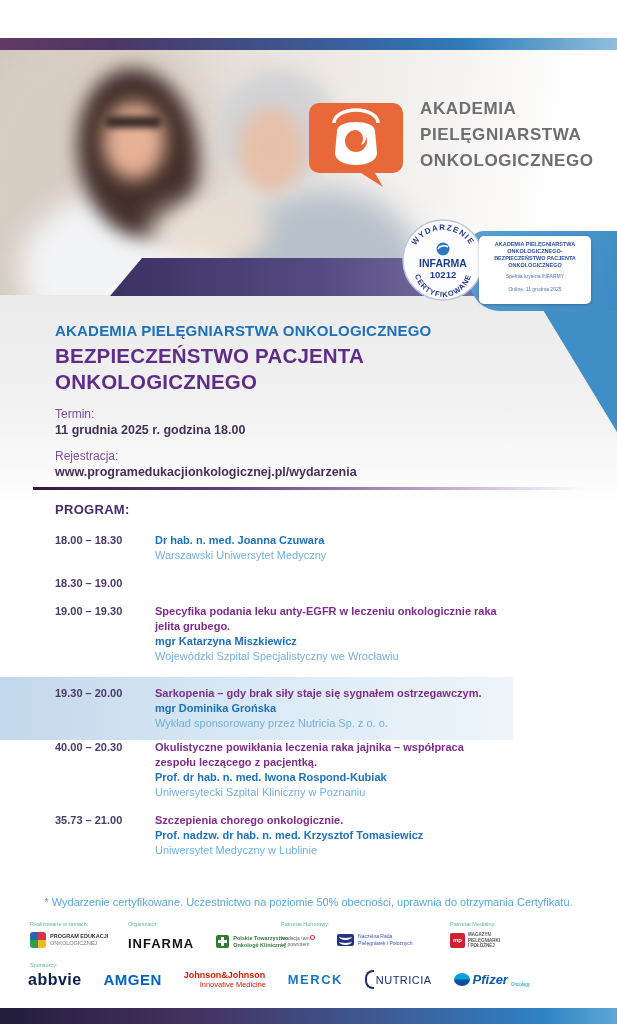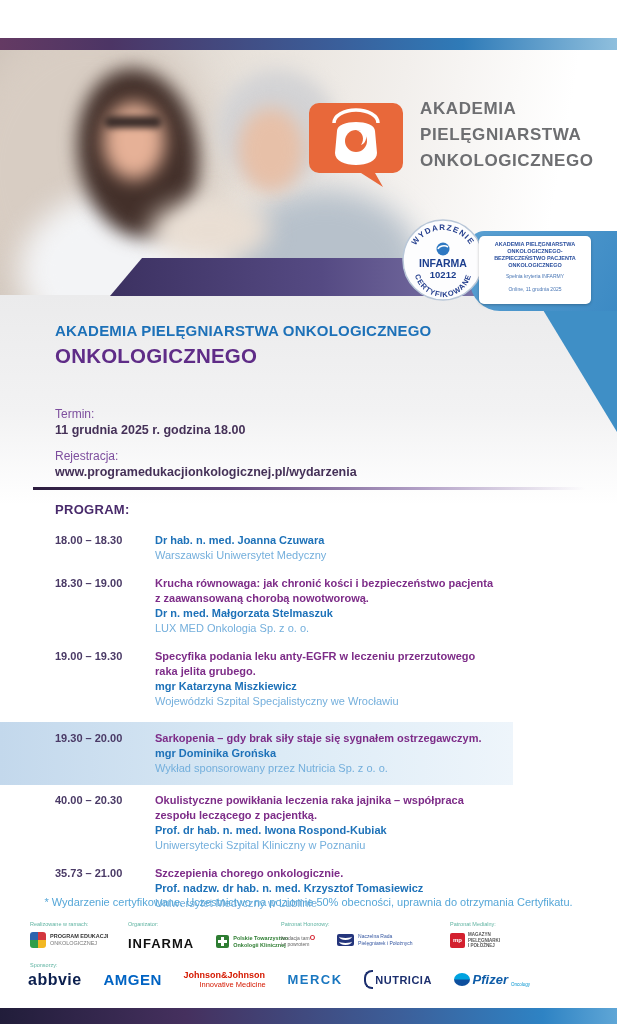--- a/index.html
+++ b/index.html
@@ -56,21 +56,21 @@
   .lbl-termin{top:407px;} .val-termin{top:423px;}
   .lbl-rej{top:449px;} .val-rej{top:465px;text-decoration:none;cursor:pointer;}
   .divider{position:absolute;left:33px;top:487px;width:552px;height:3px;z-index:5;
     background:linear-gradient(90deg,#2c1d3f 0%,#5d4279 35%,#b2a0c6 70%,rgba(205,193,218,0) 100%);}
   .prog-heading{position:absolute;left:55px;top:502px;z-index:5;
     color:#482a6b;font-size:13px;font-weight:700;letter-spacing:.3px;}
   
   .program{position:absolute;left:0;top:533px;width:513px;z-index:5;}
   .prog-item{display:flex;padding:0 14px 0 55px;margin-bottom:13px;}
   .prog-item.highlight{background:linear-gradient(90deg,#c3d8ec 0%,#dcebf6 55%,#eef5fb 100%);
-    padding-top:9px;padding-bottom:9px;margin-bottom:8px;}
+    padding-top:9px;padding-bottom:9px;margin-bottom:0;}
   .prog-time{width:100px;flex:none;color:#4a3a66;font-size:11px;font-weight:700;line-height:15px;}
   .prog-body{flex:1;}
   .prog-title{color:#7d2c88;font-size:11px;font-weight:700;line-height:15px;}
   .prog-speaker{color:#1d71b8;font-size:11px;font-weight:700;line-height:15px;}
   .prog-affil{color:#74afdc;font-size:11px;line-height:15px;}
   .footnote{position:absolute;left:0;top:896px;width:617px;text-align:center;z-index:5;
     color:#56a7d8;font-size:11px;}
   
   .footer{position:absolute;left:0;top:915px;width:617px;height:93px;background:#ffffff;z-index:5;}
   .f-label{font-size:5.5px;color:#5fb3a1;margin-bottom:5px;}
@@ -108,21 +108,21 @@
     align-items:center;justify-content:space-between;padding:0 28px;box-sizing:border-box;}
   .abbvie{font-size:16px;font-weight:700;color:#0b1f4e;letter-spacing:.5px;}
   .amgen{font-size:15px;font-weight:800;color:#0063c3;letter-spacing:.5px;}
   .jnj{color:#d51900;line-height:9px;}
   .jnj-t1{font-size:9px;font-weight:700;}
   .jnj-t2{font-size:7.5px;padding-left:16px;}
   .merck{font-size:13px;font-weight:800;color:#1a77c0;letter-spacing:1.5px;}
   .nutricia{display:flex;align-items:center;}
   .nutricia-arc{width:7px;height:15px;border:2px solid #1c2f6e;border-right:none;
     border-radius:8px 0 0 8px;margin-right:2px;}
-  .nutricia-t{font-size:11px;font-weight:700;color:#1c2f6e;letter-spacing:.5px;}
+  .nutricia-t{font-size:11px;font-weight:400;color:#1c2f6e;letter-spacing:.5px;}
   .pfizer{display:flex;align-items:center;gap:3px;}
   .pfizer-icon{width:16px;height:13px;border-radius:50%;flex:none;
     background:linear-gradient(180deg,#00a3e0 48%,#0d4f9e 52%);}
   .pfizer-t{font-size:13px;font-weight:700;font-style:italic;color:#0e5ca8;}
   .pfizer-sub{font-size:4.5px;color:#0093d0;margin-top:9px;}
   .bottom-bar{position:absolute;left:0;top:1008px;width:617px;height:16px;
     background:linear-gradient(90deg,#211d3a 0%,#45305e 30%,#3c5f9a 65%,#2e83c4 88%,#5fa6d6 100%);}
 </style>
 </head>
 <body>
@@ -184,20 +184,21 @@
   </div>
 
   <div class="cert-card">
     <div class="cert-title">AKADEMIA PIELĘGNIARSTWA ONKOLOGICZNEGO-BEZPIECZEŃSTWO PACJENTA ONKOLOGICZNEGO</div>
     <div class="cert-criteria">Spełnia kryteria INFARMY</div>
     <div class="cert-date">Online, 11 grudnia 2025</div>
   </div>
 
   <div class="subtitle">AKADEMIA PIELĘGNIARSTWA ONKOLOGICZNEGO</div>
   <div class="main-title">
+    <div>BEZPIECZEŃSTWO PACJENTA</div>
     <div>ONKOLOGICZNEGO</div>
   </div>
 
   <div class="detail-label lbl-termin">Termin:</div>
   <div class="detail-value val-termin">11 grudnia 2025 r. godzina 18.00</div>
   <div class="detail-label lbl-rej">Rejestracja:</div>
   <a class="detail-value val-rej">www.programedukacjionkologicznej.pl/wydarzenia</a>
 
   <div class="divider"></div>
   <div class="prog-heading">PROGRAM:</div>
@@ -207,31 +208,26 @@
     <div class="prog-item">
       <div class="prog-time">18.00 – 18.30</div>
       <div class="prog-body">
         <div class="prog-speaker">Dr hab. n. med. Joanna Czuwara</div>
         <div class="prog-affil">Warszawski Uniwersytet Medyczny</div>
       </div>
     </div>
 
     <div class="prog-item">
       <div class="prog-time">18.30 – 19.00</div>
-      <div class="prog-body">
-        <div class="prog-title">Krucha równowaga: jak chronić kości i bezpieczeństwo pacjenta z zaawansowaną chorobą nowotworową.</div>
-        <div class="prog-speaker">Dr n. med. Małgorzata Stelmaszuk</div>
-        <div class="prog-affil">LUX MED Onkologia Sp. z o. o.</div>
-      </div>
     </div>
 
     <div class="prog-item">
       <div class="prog-time">19.00 – 19.30</div>
       <div class="prog-body">
-        <div class="prog-title">Specyfika podania leku anty-EGFR w leczeniu przerzutowego raka jelita grubego.</div>
+        <div class="prog-title">Specyfika podania leku anty-EGFR w leczeniu onkologicznie raka jelita grubego.</div>
         <div class="prog-speaker">mgr Katarzyna Miszkiewicz</div>
         <div class="prog-affil">Wojewódzki Szpital Specjalistyczny we Wrocławiu</div>
       </div>
     </div>
 
     <div class="prog-item highlight">
       <div class="prog-time">19.30 – 20.00</div>
       <div class="prog-body">
         <div class="prog-title">Sarkopenia – gdy brak siły staje się sygnałem ostrzegawczym.</div>
         <div class="prog-speaker">mgr Dominika Grońska</div>

